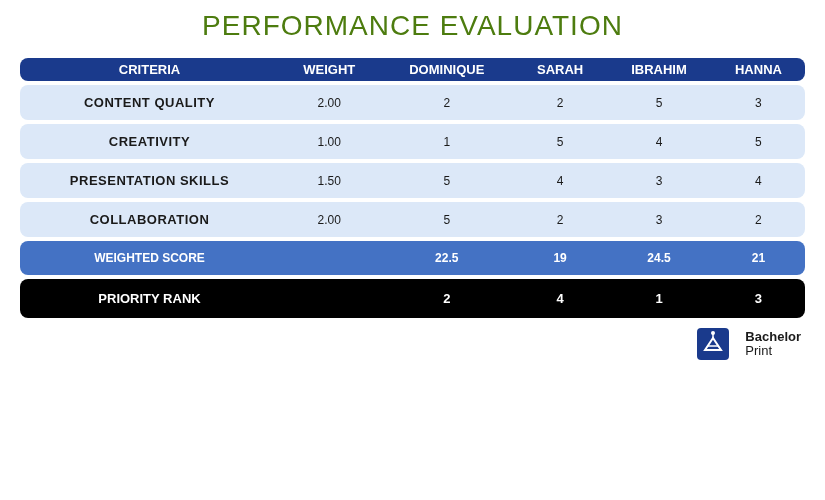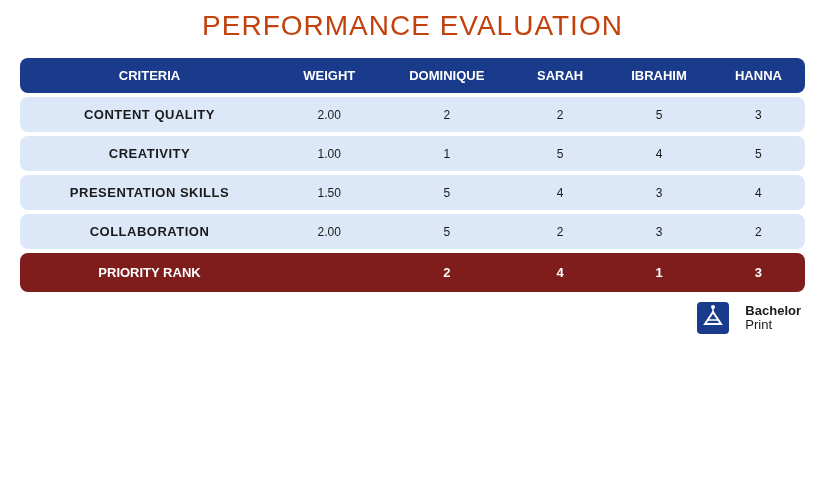--- a/index.html
+++ b/index.html
@@ -17,21 +17,21 @@
     }
 
     .title-section {
       text-align: center;
       margin-bottom: 12px;
     }
 
     .title-line1 {
       font-size: 28px;
       font-weight: 400;
-      color: #c2410c;
+      color: #4d7c0f;
       letter-spacing: 1px;
     }
 
     .title-line2 {
       font-size: 28px;
       font-weight: 900;
       color: #1a1a1a;
       letter-spacing: 1px;
     }
 
@@ -46,21 +46,21 @@
       border-collapse: separate;
       border-spacing: 0 4px;
     }
 
     
     .header-row th {
       background-color: #1a3a8c;
       color: #fff;
       font-size: 13px;
       font-weight: 700;
-      padding: 10px 8px;
+      padding: 4px 8px;
       text-align: center;
       text-transform: uppercase;
     }
 
     .header-row th:first-child {
       border-radius: 8px 0 0 8px;
       text-align: center;
     }
 
     .header-row th:last-child {
@@ -126,21 +126,21 @@
     .weighted-row td:first-child {
       border-radius: 8px 0 0 8px;
     }
 
     .weighted-row td:last-child {
       border-radius: 0 8px 8px 0;
     }
 
     
     .priority-row td {
-      background-color: #7f1d1d;
+      background-color: #000000;
       color: #fff;
       font-size: 13px;
       font-weight: 900;
       padding: 12px 8px;
       text-align: center;
       text-transform: uppercase;
     }
 
     .priority-row td:first-child {
       border-radius: 8px 0 0 8px;
@@ -233,20 +233,28 @@
           <td>4</td>
         </tr>
         <tr class="data-row">
           <td>COLLABORATION</td>
           <td class="weight-cell">2.00</td>
           <td>5</td>
           <td>2</td>
           <td>3</td>
           <td>2</td>
         </tr>
+        <tr class="weighted-row">
+          <td>WEIGHTED SCORE</td>
+          <td></td>
+          <td>22.5</td>
+          <td>19</td>
+          <td>24.5</td>
+          <td>21</td>
+        </tr>
         <tr class="priority-row">
           <td>PRIORITY RANK</td>
           <td></td>
           <td>2</td>
           <td>4</td>
           <td>1</td>
           <td>3</td>
         </tr>
       </tbody>
   </table>

